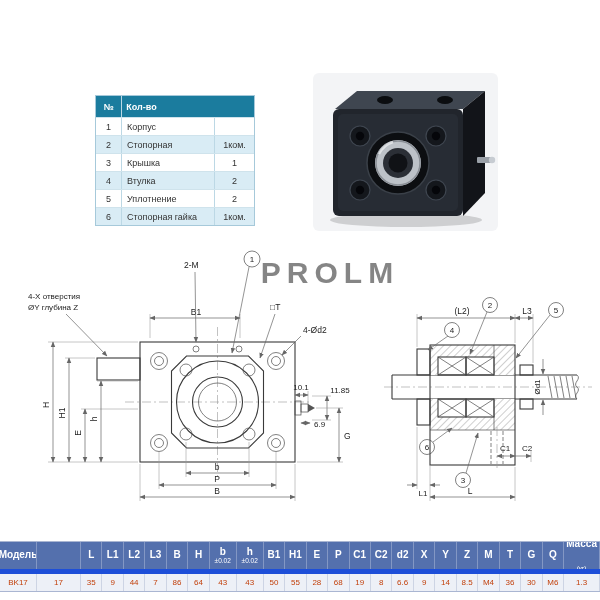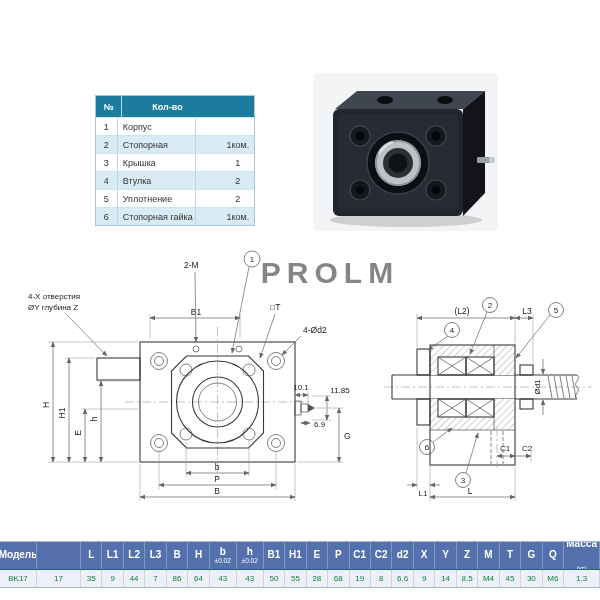--- a/index.html
+++ b/index.html
@@ -4,21 +4,21 @@
 <style>
   html,body{margin:0;padding:0;}
   body{
     width:600px;height:600px;position:relative;overflow:hidden;
     background:#fff;font-family:"Liberation Sans",sans-serif;color:#333;
   }
   
   .parts-table{position:absolute;left:95px;top:95px;width:160px;border:1px solid #a6c9da;font-size:9px;box-sizing:border-box;background:#fff;}
   .pt-header{display:flex;background:#1b7c9e;color:#fff;height:21px;font-weight:bold;font-size:9px;}
   .pt-cell{display:flex;align-items:center;box-sizing:border-box;border-right:1px solid #bcd8e5;justify-content:center;overflow:hidden;}
-  .pt-cell:last-child{border-right:none;margin-left:26px;}
+  .pt-cell:last-child{border-right:none;}
   .c0{width:26px;}.c1{width:93px;}.c2{width:39px;}
   .pt-header .pt-cell{justify-content:center;}
   .pt-row{display:flex;height:17px;background:#fff;border-top:1px solid #cfe3ec;}
   .pt-row.alt{background:#d9ecf5;}
   .pt-row .c1{justify-content:flex-start;padding-left:5px;}
   
   .photo{position:absolute;left:313px;top:73px;}
   
   .drawing{position:absolute;left:0;top:237px;}
   .out{fill:none;stroke:#3a3a3a;stroke-width:1.1;}
@@ -27,21 +27,21 @@
   .ext{stroke:#999;stroke-width:0.55;fill:none;}
   .cl{stroke:#999;stroke-width:0.6;stroke-dasharray:9 3 2 3;fill:none;}
   .drawing text{font-family:"Liberation Sans",sans-serif;fill:#222;}
   .lbl{font-size:8.5px;}
   .lbl-s{font-size:8px;}
   .wm{font-size:30px;font-weight:bold;fill:#c9c9c9;opacity:0.55;letter-spacing:6px;}
   
   .spec-table{position:absolute;left:0;top:541px;width:600px;box-sizing:border-box;border-top:1px solid #aab6d2;border-bottom:1px solid #aab6d2;}
   .st-row{display:flex;width:600px;}
   .st-header{background:#5470ad;color:#fff;height:27px;}
-  .st-data{background:#edf0f7;color:#15803d;height:17px;border-top:1px solid #1d4ed8;}
+  .st-data{background:#edf0f7;color:#c2410c;height:17px;border-top:5px solid #1d4ed8;}
   .st-cell{display:flex;flex-direction:column;align-items:center;justify-content:center;box-sizing:border-box;overflow:hidden;text-align:center;}
   .st-header .st-cell{border-right:1px solid rgba(255,255,255,0.28);}
   .st-data .st-cell{border-right:1px solid #cdd4e4;font-size:8px;}
   .st-main{font-size:10px;font-weight:bold;line-height:1.05;}
   .st-sub{font-size:6.5px;line-height:1.1;}
   .cw0{width:37px;}.cw1{width:44px;gap:36px;}.cwb{width:27px;}.cwm{width:36px;gap:16px;}.cwn{flex:1 1 0;}
 </style>
 </head>
 <body>
 
@@ -407,18 +407,18 @@
       <div class="st-cell cwn">55</div>
       <div class="st-cell cwn">28</div>
       <div class="st-cell cwn">68</div>
       <div class="st-cell cwn">19</div>
       <div class="st-cell cwn">8</div>
       <div class="st-cell cwn">6.6</div>
       <div class="st-cell cwn">9</div>
       <div class="st-cell cwn">14</div>
       <div class="st-cell cwn">8.5</div>
       <div class="st-cell cwn">M4</div>
-      <div class="st-cell cwn">45</div>
+      <div class="st-cell cwn">36</div>
       <div class="st-cell cwn">30</div>
       <div class="st-cell cwn">M6</div>
       <div class="st-cell cwm">1.3</div>
     </div>
 </div>
 
 </body></html>

